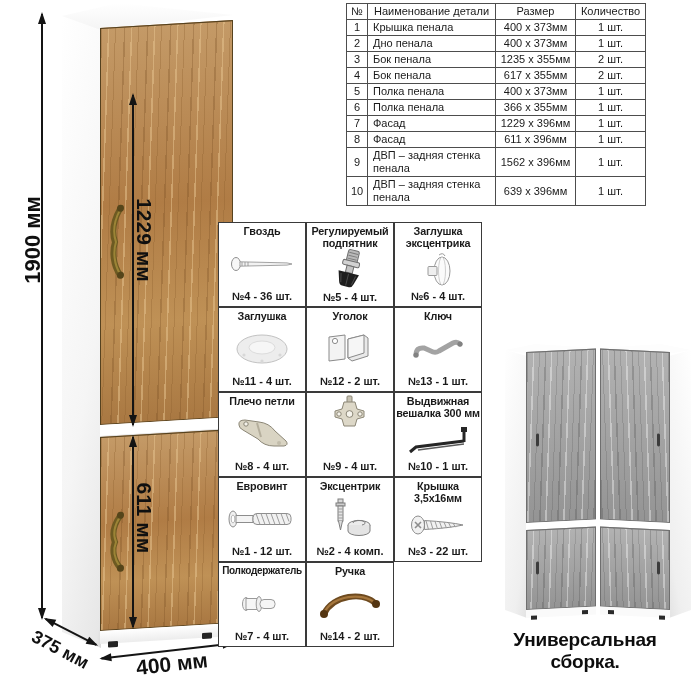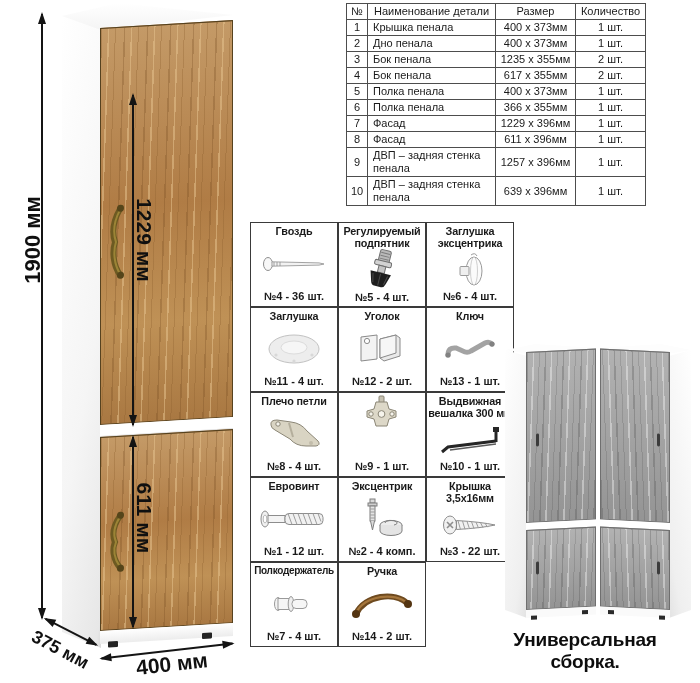--- a/index.html
+++ b/index.html
@@ -46,21 +46,21 @@
   .dimh::before{left:-2px;border-right:12px solid #141414;}
   .dimh::after{right:-2px;border-left:12px solid #141414;}
   .dimlab{position:absolute;font-weight:bold;color:#101010;white-space:nowrap;}
   
   .parts{position:absolute;left:346px;top:3px;border-collapse:collapse;table-layout:fixed;
          font-size:11px;line-height:13px;}
   .parts td,.parts th{border:1px solid #4d4d4d;padding:1px 2px;text-align:center;
          font-weight:normal;overflow:hidden;}
   .parts td.nm{text-align:left;padding-left:5px;}
   
-  .hwgrid{position:absolute;left:250px;top:222px;display:grid;
+  .hwgrid{position:absolute;left:218px;top:222px;display:grid;
           grid-template-columns:88px 88px 88px;grid-auto-rows:85px;}
   .hw{border:1px solid #3a3a3a;box-sizing:border-box;background:#fff;
       display:flex;flex-direction:column;align-items:center;justify-content:space-between;
       padding:2px 1px 4px 1px;}
   .hw-blank{border:none;background:#fff;}
   .hw-name{font-weight:bold;font-size:10.8px;line-height:12px;text-align:center;letter-spacing:-.15px;}
   .hw-name.tight{font-size:10px;letter-spacing:-.3px;}
   .hw-icon{flex:0 0 auto;display:flex;align-items:center;justify-content:center;}
   .hw-count{font-weight:bold;font-size:11px;line-height:12px;text-align:left;}
   
@@ -190,21 +190,21 @@
         </tr>
     <tr>
           <td>8</td>
           <td class="nm">Фасад</td>
           <td>611 x 396мм</td>
           <td>1 шт.</td>
         </tr>
     <tr>
           <td>9</td>
           <td class="nm">ДВП – задняя стенка пенала</td>
-          <td>1257 x 396мм</td>
+          <td>1562 x 396мм</td>
           <td>1 шт.</td>
         </tr>
     <tr>
           <td>10</td>
           <td class="nm">ДВП – задняя стенка пенала</td>
           <td>639 x 396мм</td>
           <td>1 шт.</td>
         </tr>
   </tbody>
     </table>
@@ -308,21 +308,21 @@
     <div class="hw">
       <div class="hw-icon">
         <svg width="46" height="34" viewBox="0 0 46 34">
             <rect x="20" y="1" width="5" height="7" rx="1" fill="#c7c2b2" stroke="#8b8676"></rect>
             <path d="M17 7 h11 l2 7 7 2 v6 l-7 2 -2 7 h-11 l-2 -7 -7 -2 v-6 l7 -2 z" fill="#ddd8c8" stroke="#8b8676"></path>
             <circle cx="22.5" cy="19" r="3.4" fill="#f6f4ec" stroke="#8b8676"></circle>
             <circle cx="12" cy="19" r="2.2" fill="#f6f4ec" stroke="#8b8676"></circle>
             <circle cx="33" cy="19" r="2.2" fill="#f6f4ec" stroke="#8b8676"></circle>
           </svg>
       </div>
-      <div class="hw-count">№9 - 1 шт.</div>
+      <div class="hw-count">№9 - 4 шт.</div>
     </div>
 
     <div class="hw">
       <div class="hw-name">Выдвижная вешалка 300 мм</div>
       <div class="hw-icon">
         <svg width="64" height="28" viewBox="0 0 64 28">
             <rect x="55" y="1" width="6" height="5" fill="#262626"></rect>
             <path d="M58 6 L58 16" stroke="#262626" stroke-width="3"></path>
             <path d="M58 15 L10 21 L4 26" stroke="#262626" stroke-width="3" fill="none"></path>
             <path d="M58 18 L12 24" stroke="#5a5a5a" stroke-width="1.5" fill="none"></path>

